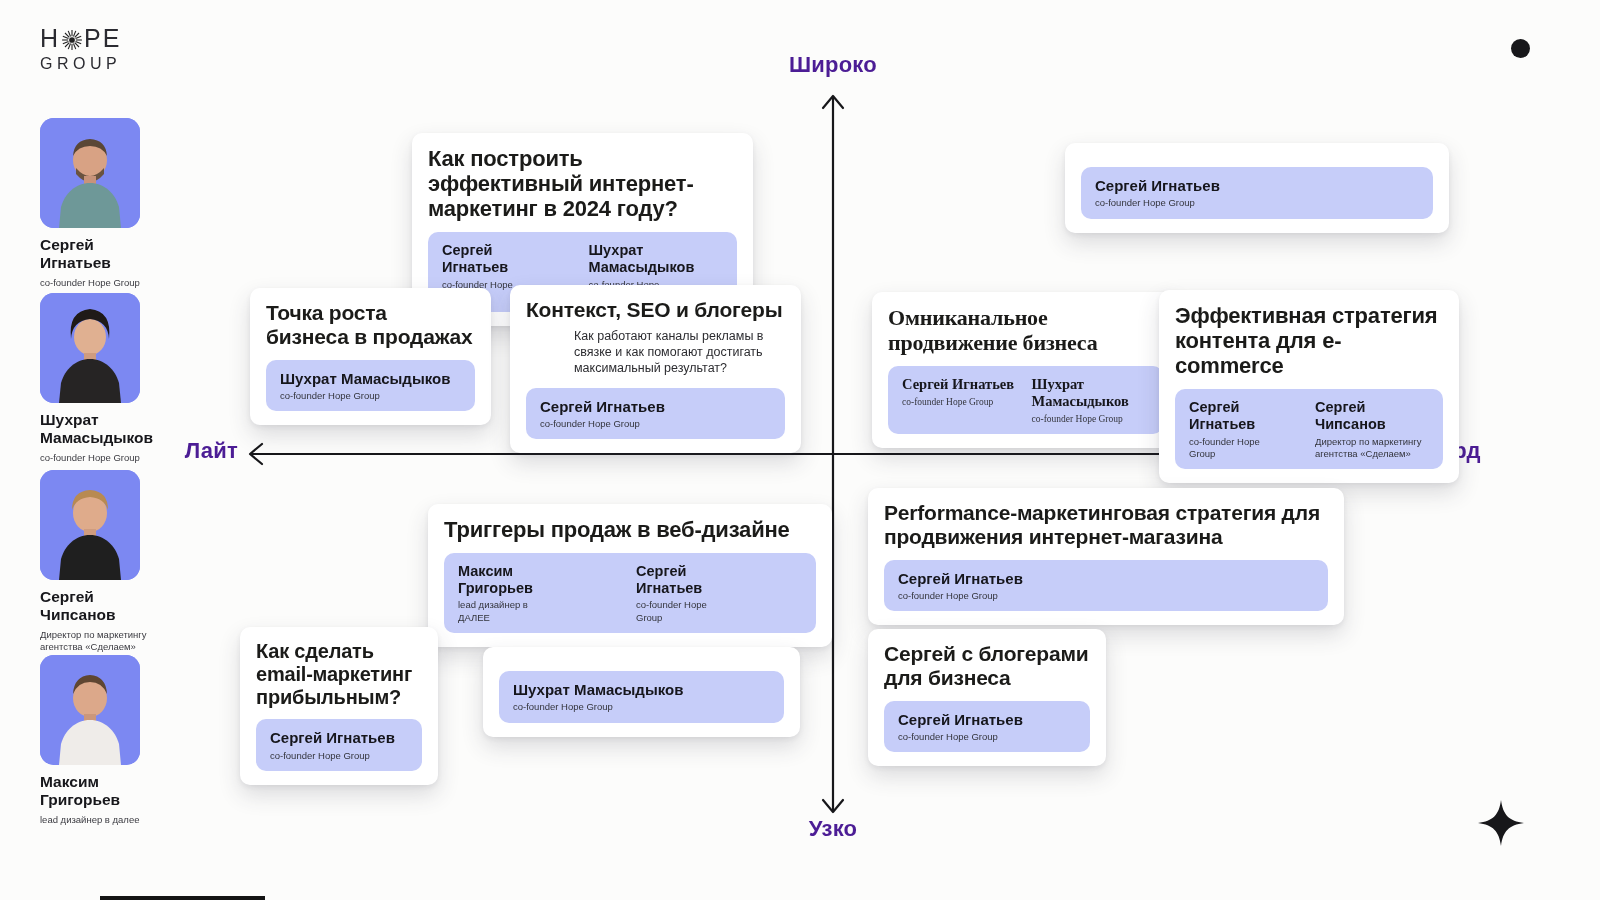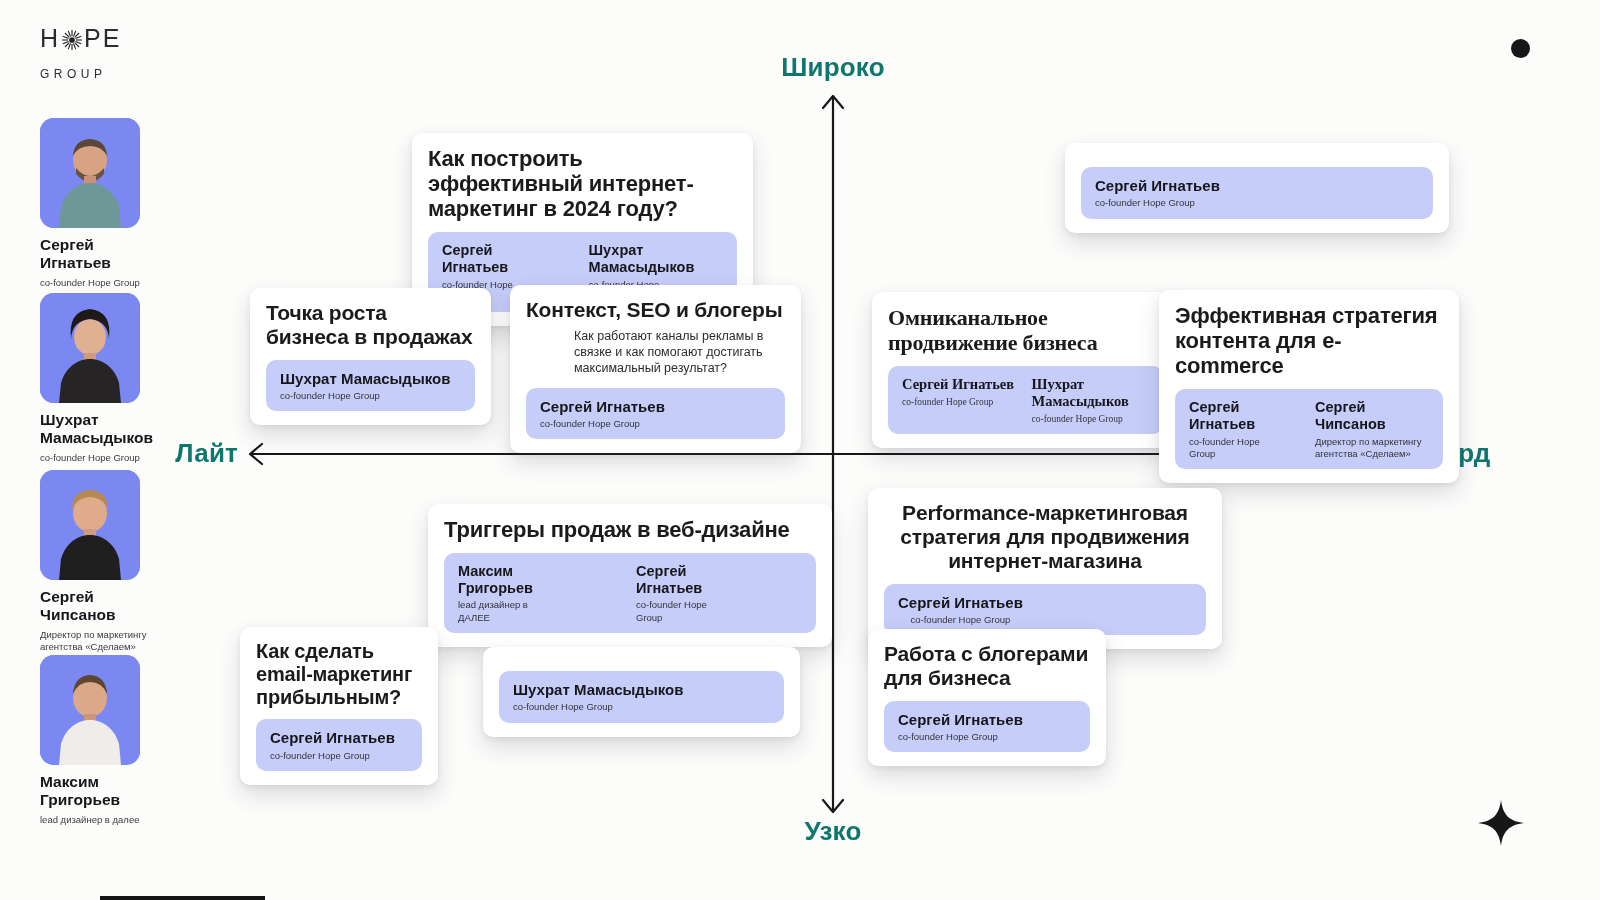--- a/index.html
+++ b/index.html
@@ -13,38 +13,38 @@
     font-family:"Liberation Sans",sans-serif;
     background:#fcfcfb;
     color:var(--text);
     overflow:hidden;
   }
   .stage{position:relative;width:1600px;height:900px;}
 
   
   .logo{position:absolute;left:40px;top:24px;color:#2b2b31;}
   .logo-line1{display:flex;align-items:center;font-size:25px;letter-spacing:2px;font-weight:400;}
-  .logo-line2{font-size:12px;letter-spacing:4.5px;font-weight:400;margin-top:14px;}
+  .logo-line2{font-size:16px;letter-spacing:4.5px;font-weight:400;margin-top:2px;}
   .starburst{display:inline-block;width:22px;height:22px;margin:0 1px;}
 
   
   .black-dot{position:absolute;left:1511px;top:39px;width:19px;height:19px;border-radius:50%;background:#17171a;}
   .sparkle{position:absolute;left:1478px;top:800px;width:46px;height:46px;}
   .bottom-strip{position:absolute;left:100px;top:896px;width:165px;height:4px;background:#141414;}
 
   
   .side-speaker{position:absolute;left:40px;width:120px;}
   .side-photo{width:100px;height:110px;border-radius:14px;overflow:hidden;background:var(--photo-bg);}
   .side-photo svg{display:block;width:100%;height:100%;}
   .side-name{font-weight:700;font-size:15.5px;line-height:1.18;margin-top:8px;color:#17171b;}
   .side-role{font-size:9.5px;line-height:1.3;margin-top:4px;color:#3a3a40;}
 
   
   .axes{position:absolute;left:0;top:0;width:1600px;height:900px;pointer-events:none;}
-  .axis-label{position:absolute;font-size:26px;font-weight:600;color:#0f766e;letter-spacing:.2px;}
+  .axis-label{position:absolute;font-size:22px;font-weight:600;color:#4c1d95;letter-spacing:.2px;}
   .axis-top{left:763px;top:52px;width:140px;text-align:center;}
   .axis-bottom{left:783px;top:816px;width:100px;text-align:center;}
   .axis-left{left:138px;top:438px;width:100px;text-align:right;}
   .axis-right{left:1426px;top:438px;width:110px;text-align:left;}
 
   
   .card{
     position:absolute;background:#fff;border-radius:10px;
     box-shadow:0 10px 22px rgba(50,50,70,.16),0 2px 5px rgba(50,50,70,.08);
     padding:13px 16px 14px;
@@ -62,21 +62,21 @@
   .chip.single .sp-name{font-size:15px;}
 
   
   .c0{left:412px;top:133px;width:341px;}
   .c1{left:1065px;top:143px;width:384px;}
   .c2{left:250px;top:288px;width:241px;} .c2 .card-title{font-size:21px;}
   .c3{left:510px;top:285px;width:291px;} .c3 .card-title{font-size:21px;}
   .c4{left:872px;top:292px;width:307px;font-family:Liberation Serif, serif;}
   .c5{left:1159px;top:290px;width:300px;}
   .c6{left:428px;top:504px;width:404px;}
-  .c7{left:868px;top:488px;width:354px;text-align:center;} .c7 .card-title{font-size:21px;}
+  .c7{left:868px;top:488px;width:476px;} .c7 .card-title{font-size:21px;}
   .c8{left:240px;top:627px;width:198px;} .c8 .card-title{font-size:20px;}
   .c9{left:483px;top:647px;width:317px;}
   .c10{left:868px;top:629px;width:238px;} .c10 .card-title{font-size:21px;}
 </style>
 </head>
 <body>
 
 <div class="stage">
 
   <div class="logo">
@@ -299,21 +299,21 @@
   <div class="card c9">
     <div class="chip single">
       <div class="sp">
           <div class="sp-name">Шухрат Мамасыдыков</div>
           <div class="sp-role">co-founder Hope Group</div>
         </div>
     </div>
   </div>
 
   <div class="card c10">
-    <div class="card-title">Работа с блогерами для бизнеса</div>
+    <div class="card-title">Сергей с блогерами для бизнеса</div>
     <div class="chip single">
       <div class="sp">
           <div class="sp-name">Сергей Игнатьев</div>
           <div class="sp-role">co-founder Hope Group</div>
         </div>
     </div>
   </div>
 
 </div>
 

